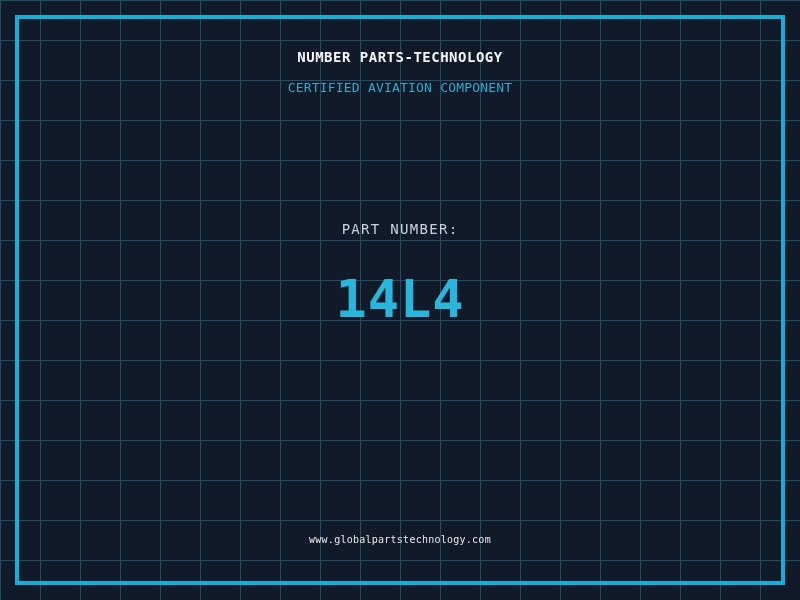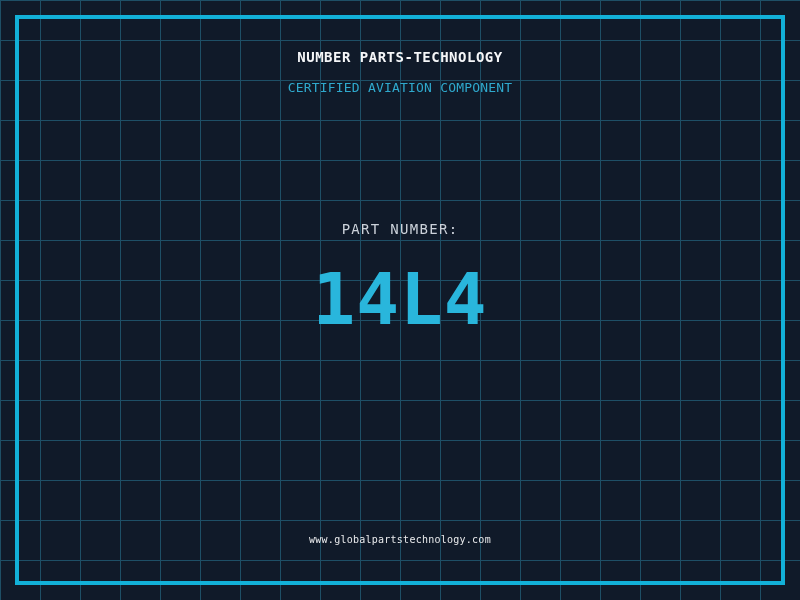--- a/index.html
+++ b/index.html
@@ -59,21 +59,21 @@
   .part-label {
     top: 223px;
     font-size: 14px;
     line-height: 13px;
     letter-spacing: 1.3px;
     color: var(--label, #ccd2da);
   }
 
   .part-number {
     top: 263px;
-    font-size: 71px;
+    font-size: 52px;
     line-height: 73px;
     font-weight: bold;
     letter-spacing: 1px;
     color: var(--part_number, #29b6dc);
   }
 
   .website {
     top: 533px;
     font-size: 10px;
     line-height: 13px;

